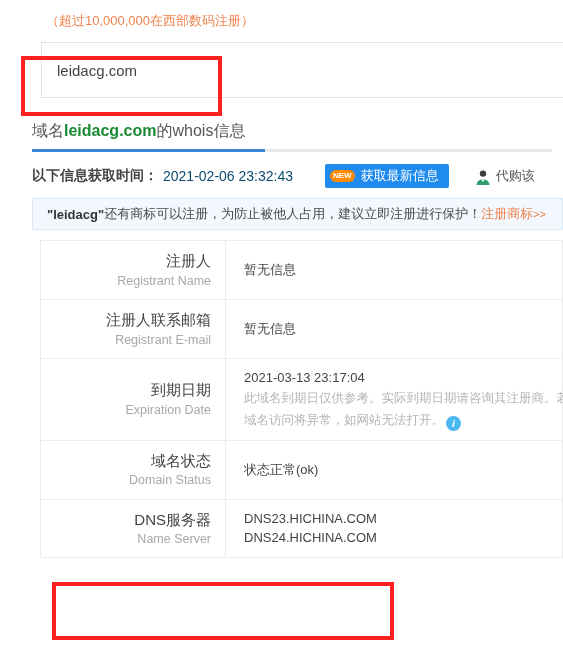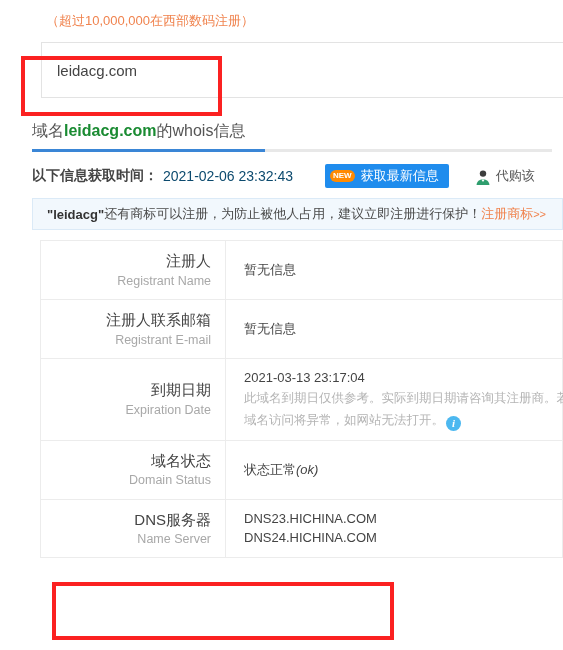--- a/index.html
+++ b/index.html
@@ -214,21 +214,20 @@
   .value-note {
     color: #b4b4b4;
     font-size: 12.5px;
     line-height: 1.55;
     display: block;
     margin-top: 2px;
     white-space: nowrap;
     overflow: visible;
   }
   .status-ok {
-    font-style: italic;
     color: #444;
     text-align: center;
   }
   .info-badge {
     display: inline-block;
     width: 15px;
     height: 15px;
     border-radius: 50%;
     background: #4cb8f0;
     color: #fff;

